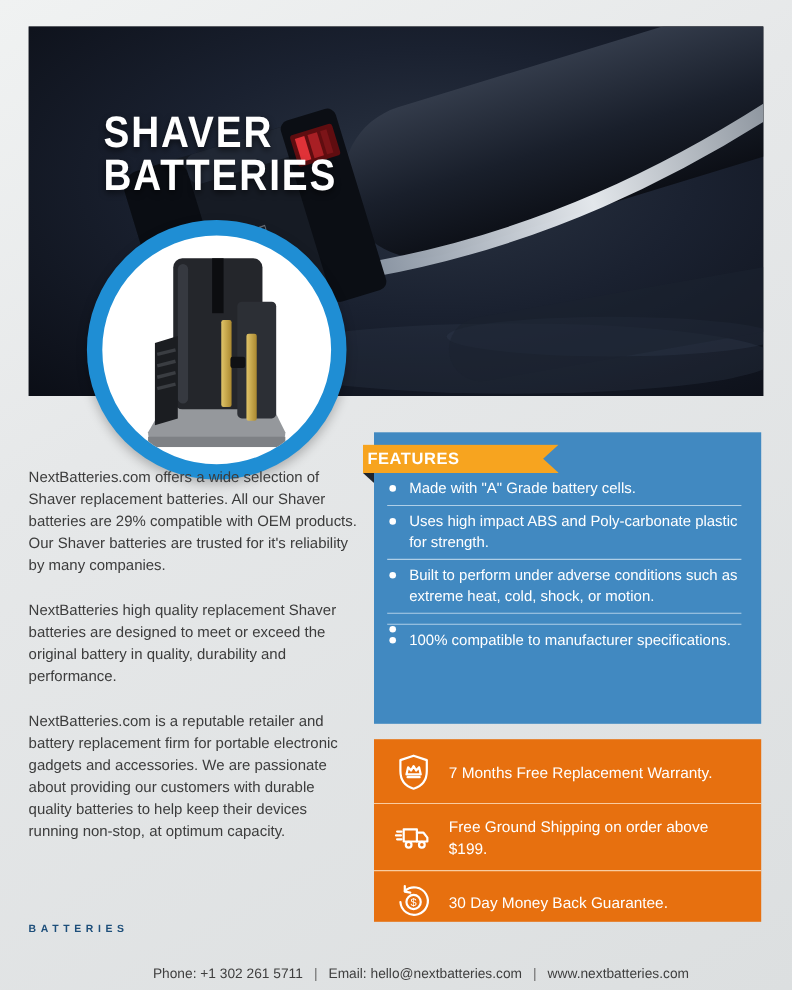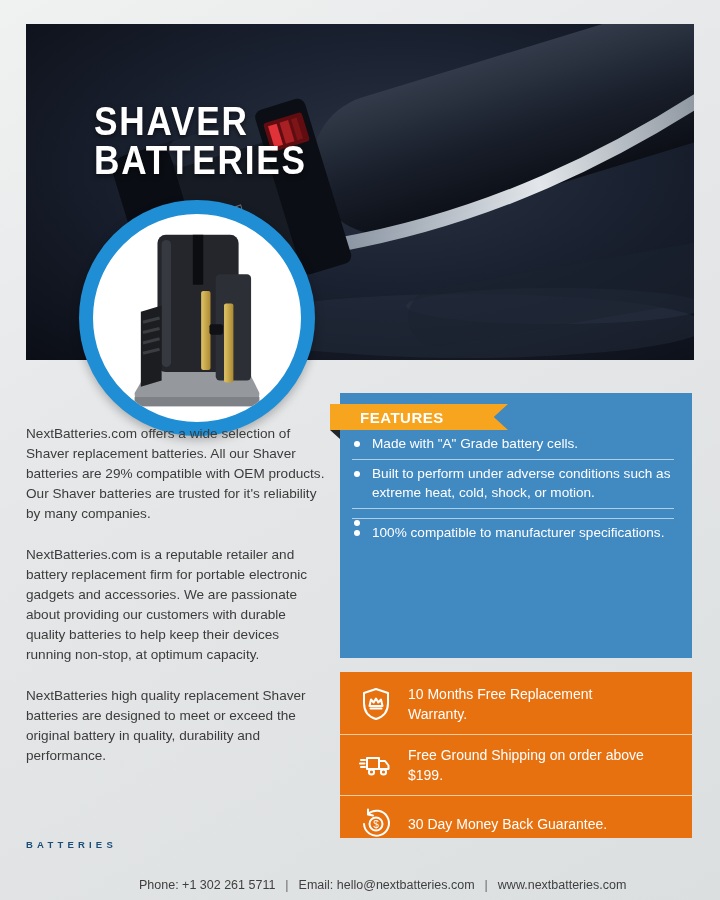--- a/index.html
+++ b/index.html
@@ -28,21 +28,21 @@
   
   .features-box{position:absolute;left:340px;top:393px;width:352px;height:265px;
                 background:#4189c1;overflow:hidden;box-sizing:border-box;padding-top:37px;}
   .features-list{list-style:none;margin:0 18px 0 12px;padding:0;}
   .features-list li{position:relative;padding:4px 0 5px 20px;font-size:13.6px;line-height:19.5px;
                     color:#ffffff;border-bottom:1px solid rgba(235,245,252,.65);}
   .features-list li:last-child{border-bottom:none;}
   .dot{position:absolute;left:2px;top:11px;width:6px;height:6px;border-radius:50%;background:#ffffff;}
   .ribbon{position:absolute;left:330px;top:404px;width:178px;height:26px;background:#f7a41f;
           clip-path:polygon(0 0,100% 0,92% 50%,100% 100%,0 100%);
-          display:flex;align-items:center;padding-left:30px;box-sizing:border-box;
+          display:flex;align-items:center;padding-left:4px;box-sizing:border-box;
           color:#ffffff;font-weight:bold;font-size:15px;letter-spacing:.5px;z-index:3;}
   .ribbon-fold{position:absolute;left:330px;top:430px;width:10px;height:9px;background:#20262e;
                clip-path:polygon(0 0,100% 0,100% 100%);z-index:2;}
 
   
   .guarantee-box{position:absolute;left:340px;top:672px;width:352px;height:166px;background:#e7700f;
                  box-sizing:border-box;padding:2px 0;}
   .g-row{display:flex;align-items:center;box-sizing:border-box;padding:10px 44px 10px 18px;
          border-bottom:1px solid rgba(255,235,210,.75);}
   .g-row:last-child{border-bottom:none;}
@@ -136,29 +136,33 @@
       <line x1="48" y1="124" x2="64" y2="120" stroke="#3a3d42" stroke-width="3"></line>
       <line x1="48" y1="134" x2="64" y2="130" stroke="#3a3d42" stroke-width="3"></line>
       <rect x="104" y="74" width="9" height="76" rx="2" fill="url(#gold2)"></rect>
       <rect x="126" y="86" width="9" height="76" rx="2" fill="url(#gold2)"></rect>
       <rect x="112" y="106" width="13" height="10" rx="2" fill="#101114"></rect>
     </svg>
   </div>
 
   <div class="intro">
     <p>NextBatteries.com offers a wide selection of Shaver replacement batteries. All our Shaver batteries are 29% compatible with OEM products. Our Shaver batteries are trusted for it's reliability by many companies.</p>
+    <p>NextBatteries high quality replacement Shaver batteries are designed to meet or exceed the original battery in quality, durability and performance.</p>
     <p>NextBatteries.com is a reputable retailer and battery replacement firm for portable electronic gadgets and accessories. We are passionate about providing our customers with durable quality batteries to help keep their devices running non-stop, at optimum capacity.</p>
-    <p>NextBatteries high quality replacement Shaver batteries are designed to meet or exceed the original battery in quality, durability and performance.</p>
   </div>
 
   <div class="features-box">
     <ul class="features-list">
       <li>
         <span class="dot"></span>
         <span>Made with "A" Grade battery cells.</span>
+      </li>
+      <li>
+        <span class="dot"></span>
+        <span>Uses high impact ABS and Poly-carbonate plastic for strength.</span>
       </li>
       <li>
         <span class="dot"></span>
         <span>Built to perform under adverse conditions such as extreme heat, cold, shock, or motion.</span>
       </li>
       <li>
         <span class="dot"></span>
       </li>
       <li>
         <span class="dot"></span>
@@ -171,21 +175,21 @@
   </div>
   <div class="ribbon-fold"></div>
 
   <div class="guarantee-box">
     <div class="g-row">
       <svg class="g-icon" viewBox="0 0 36 36" fill="none" stroke="#ffffff" stroke-width="2" stroke-linejoin="round" stroke-linecap="round">
         <path d="M18,3 L30,7 V17 C30,26 25,31 18,33 C11,31 6,26 6,17 V7 Z"></path>
         <path d="M11.5,20 L13,13.5 L15.7,16.5 L18,12.5 L20.3,16.5 L23,13.5 L24.5,20 Z"></path>
         <line x1="12.5" y1="22.5" x2="23.5" y2="22.5"></line>
       </svg>
-      <div class="g-text">10 Months Free Replacement Warranty.</div>
+      <div class="g-text">7 Months Free Replacement Warranty.</div>
     </div>
     <div class="g-row">
       <svg class="g-icon" viewBox="0 0 36 36" fill="none" stroke="#ffffff" stroke-width="2" stroke-linejoin="round" stroke-linecap="round">
         <rect x="9" y="11" width="12" height="11"></rect>
         <path d="M21,14 H27 L30.5,18.5 V22 H21"></path>
         <circle cx="13.5" cy="25" r="2.6"></circle>
         <circle cx="25.5" cy="25" r="2.6"></circle>
         <line x1="3" y1="13" x2="7" y2="13"></line>
         <line x1="2" y1="16.5" x2="6.5" y2="16.5"></line>
         <line x1="3" y1="20" x2="7" y2="20"></line>

